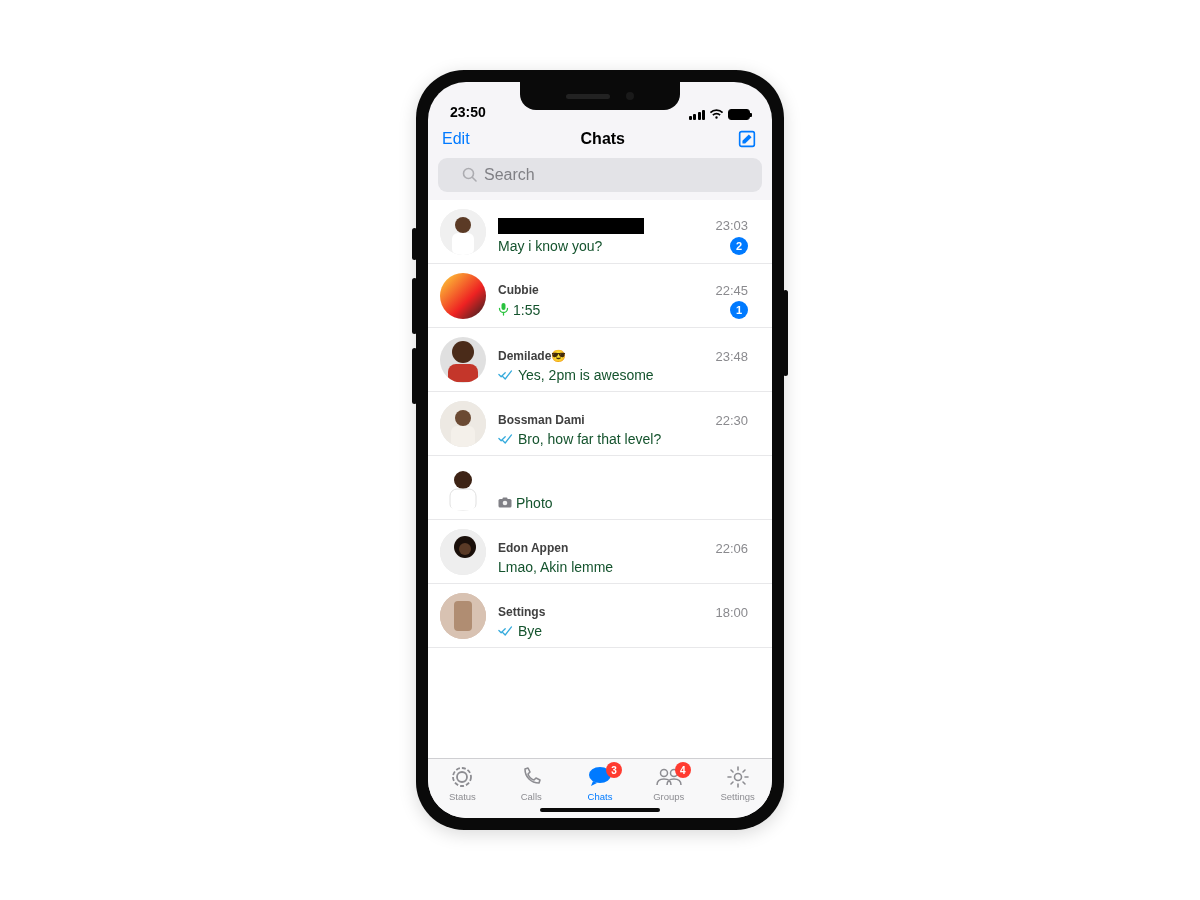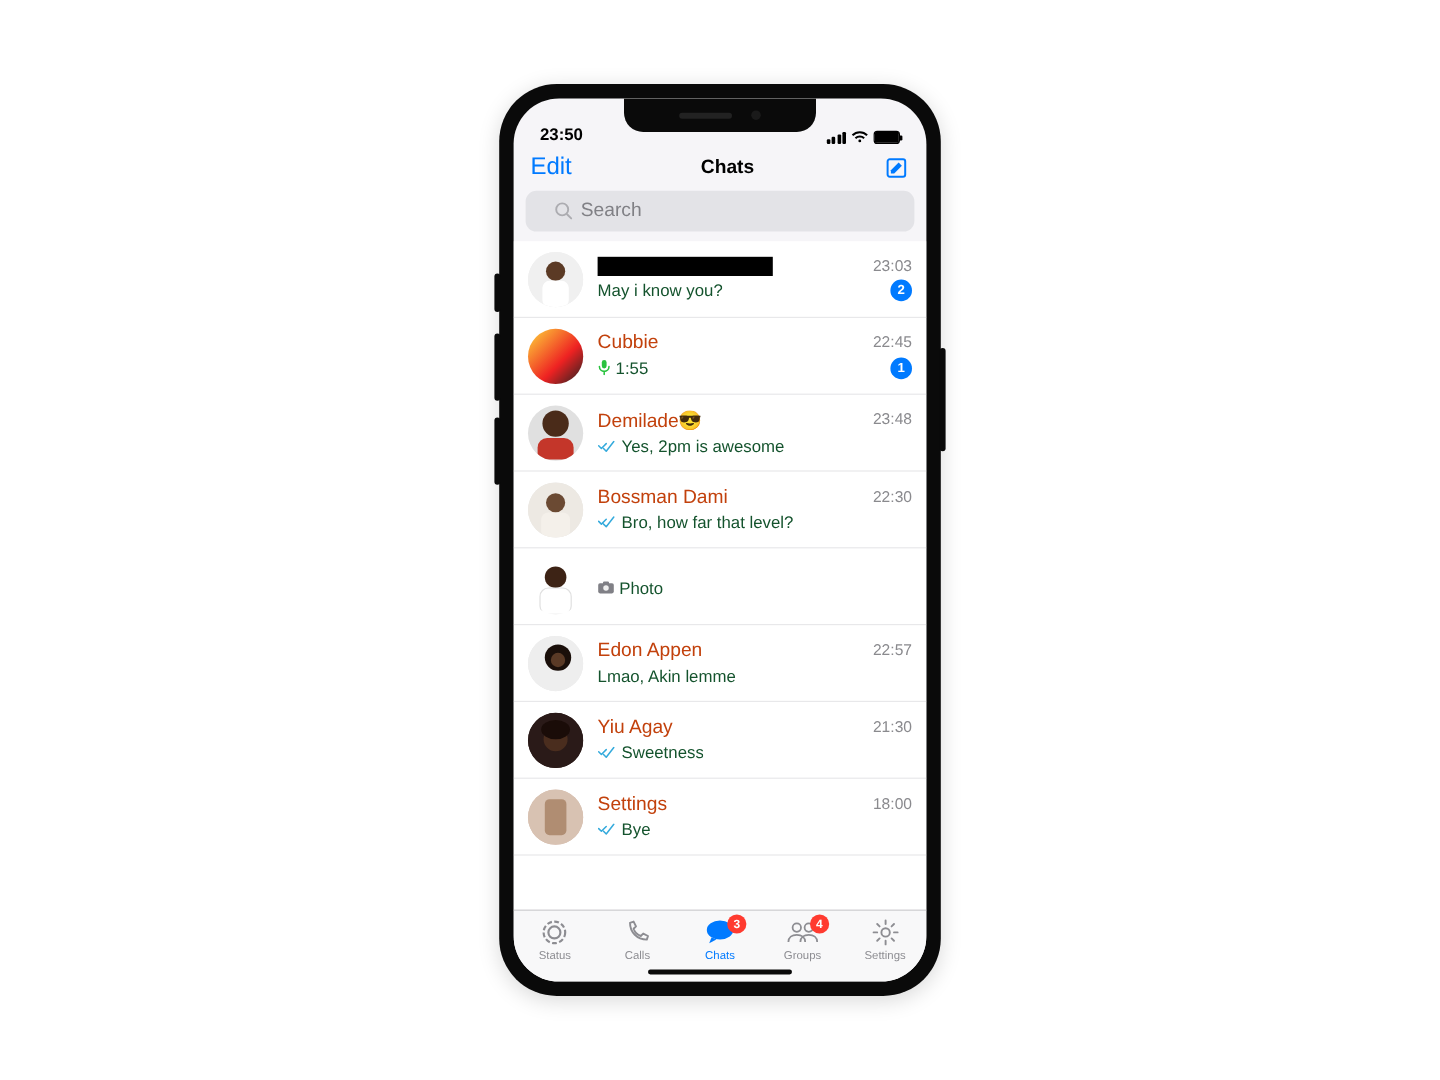--- a/index.html
+++ b/index.html
@@ -17,33 +17,33 @@
     .status-bar { height: 40px; display: flex; justify-content: space-between; align-items: flex-end; padding: 0 22px 2px 22px; font-size: 14px; font-weight: 600; color: #000; }
     .status-right { display:flex; align-items:center; gap:4px; }
     .signal-bars { display:flex; align-items:flex-end; gap:1.5px; }
     .signal-bars span { width:3px; background:#000; display:block; border-radius:1px;}
     .signal-bars span:nth-child(1){height:4px;} .signal-bars span:nth-child(2){height:6px;} .signal-bars span:nth-child(3){height:8px;} .signal-bars span:nth-child(4){height:10px;}
     .wifi { width:15px; height:11px; }
     .battery { width:22px; height:11px; border:1.3px solid #000; border-radius:3px; position:relative; }
     .battery::after { content:''; position:absolute; right:-3px; top:3px; width:2px; height:4px; background:#000; border-radius:0 1px 1px 0;}
     .battery span { display:block; width:100%; height:100%; background:#000; border-radius:1px;}
     .nav-header { display:flex; align-items:center; justify-content:space-between; padding: 6px 14px 6px 14px; }
-    .nav-header .edit { color:#007aff; font-size:20px; }
+    .nav-header .edit { color:#007aff; font-size:16px; }
     .nav-header .title { font-size:16px; font-weight:600; color:#000; }
     .nav-header .compose { width:22px; height:22px; position:relative; }
     .search-wrap { padding: 2px 10px 8px 10px; }
     .search-box { background:#e3e3e7; border-radius:9px; height:34px; display:flex; align-items:center; padding:0 24px; gap:6px; }
     .search-box svg { opacity:0.55; }
     .search-box .placeholder { color:#808085; font-size:16px; }
     .list { flex:1; overflow-y:auto; background:#fff; }
-    .chat-row { display:flex; align-items:center; padding:8px 12px 8px 12px; border-bottom:0.5px solid #e8e8ea; min-height:64px; gap:12px; position:relative;}
+    .chat-row { display:flex; align-items:flex-end; padding:8px 24px 8px 12px; border-bottom:0.5px solid #e8e8ea; min-height:64px; gap:12px; position:relative;}
     .avatar { width:46px; height:46px; border-radius:50%; flex-shrink:0; background:#d0d0d0; overflow:hidden;}
     .chat-content { flex:1; min-width:0; }
     .name-row { display:flex; justify-content:space-between; align-items:flex-start; }
-    .name { font-size:16px; font-weight:400; color:#c2410c; display:flex; align-items:center; gap:3px;}
+    .name { font-size:12px; font-weight:700; color:#404040; display:flex; align-items:center; gap:3px;}
     .name .redact { display:inline-block; width:146px; height:16px; background:#000; }
     .time { font-size:13px; color:#8a8a8e; }
     .preview-row { display:flex; align-items:center; gap:4px; margin-top:3px; justify-content:space-between;}
     .preview { font-size:14px; color:#14532d; display:flex; align-items:center; gap:4px; overflow:hidden; text-overflow:ellipsis; white-space:nowrap;}
     .dbl-check { color:#34aadc; display:inline-flex; align-items:center; font-size:12px;}
     .mic-ic { color:#29c23e; }
     .cam-ic { color:#808086; }
     .unread { width:18px; height:18px; border-radius:50%; background:#007aff; color:#fff; font-size:11px; display:flex; align-items:center; justify-content:center; font-weight:600;}
     .tab-bar { height:60px; border-top:0.5px solid #cfcfd2; background:#f8f8f9; display:flex; justify-content:space-around; align-items:flex-start; padding-top:5px; padding-bottom:2px;}
     .tab { display:flex; flex-direction:column; align-items:center; gap:1px; font-size:9.5px; color:#8d8d92; position:relative; width:60px;}
@@ -229,51 +229,28 @@
 
       <div class="chat-row">
         <div class="avatar av6"><svg class="person-svg" viewBox="0 0 46 46">
               <rect width="46" height="46" fill="#eee"></rect>
               <circle cx="25" cy="18" r="11" fill="#1a0f0a"></circle>
               <circle cx="25" cy="20" r="6" fill="#5a3a26"></circle>
             </svg></div>
         <div class="chat-content">
           <div class="name-row">
             <span class="name">Edon Appen</span>
-            <span class="time">22:57</span>
+            <span class="time">22:06</span>
           </div>
           <div class="preview-row">
             <span class="preview">Lmao, Akin lemme</span>
           </div>
         </div>
       </div>
 
-      <div class="chat-row">
-        <div class="avatar av7"><svg class="person-svg" viewBox="0 0 46 46">
-              <rect width="46" height="46" fill="#2a1a18"></rect>
-              <circle cx="23" cy="22" r="10" fill="#4a2d1e"></circle>
-              <ellipse cx="23" cy="14" rx="12" ry="8" fill="#1a0c08"></ellipse>
-            </svg></div>
-        <div class="chat-content">
-          <div class="name-row">
-            <span class="name">Yiu Agay</span>
-            <span class="time">21:30</span>
-          </div>
-          <div class="preview-row">
-            <span class="preview">
-              <span class="dbl-check">
-                  <svg width="16" height="10" viewBox="0 0 16 10">
-                    <path d="M1 5l2.5 2.5L8 3M5.5 7.5L8 10 15 1" stroke="#34aadc" stroke-width="1.4" fill="none" stroke-linecap="round" stroke-linejoin="round" transform="scale(0.9)"></path>
-                  </svg>
-                </span>
-              <span>Sweetness</span>
-            </span>
-          </div>
-        </div>
-      </div>
 
       <div class="chat-row">
         <div class="avatar av8"><svg class="person-svg" viewBox="0 0 46 46">
               <rect width="46" height="46" fill="#d8c2b2"></rect>
               <rect x="14" y="8" width="18" height="30" rx="4" fill="#b08d72"></rect>
             </svg></div>
         <div class="chat-content">
           <div class="name-row">
             <span class="name">Settings</span>
             <span class="time">18:00</span>

